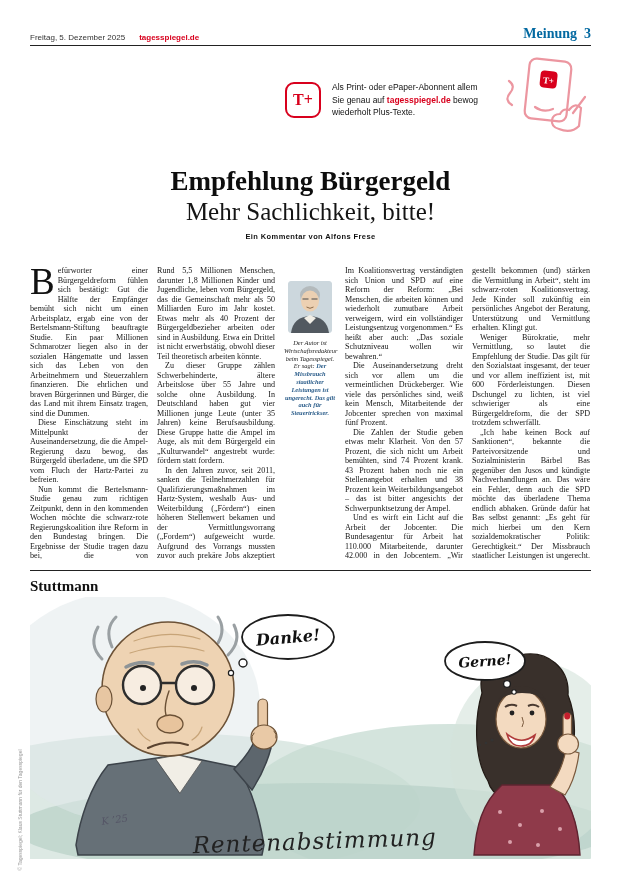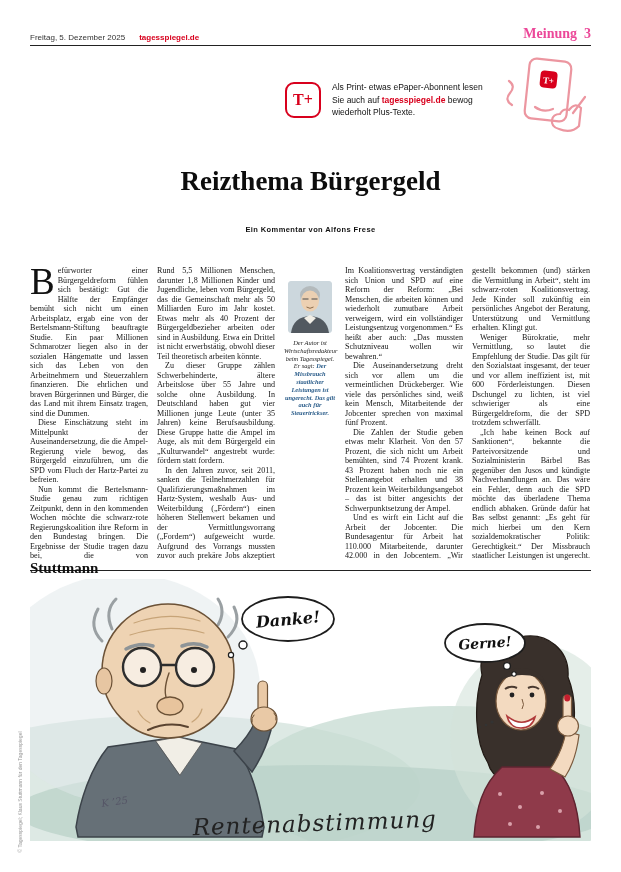--- a/index.html
+++ b/index.html
@@ -5,55 +5,55 @@
   * { box-sizing: border-box; }
   html,body { margin:0; padding:0; background:#fff; }
   .page {
     position:relative; width:621px; height:872px; background:#fff; overflow:hidden;
     font-family:"Liberation Serif", serif; color:#141414;
   }
   
   .topbar { position:absolute; top:26px; left:30px; right:30px; display:flex; justify-content:space-between; align-items:flex-end; }
   .dateline { font:8px "Liberation Sans", sans-serif; color:#333; }
   .dateline .site { color:#d8001d; font-weight:bold; margin-left:14px; }
-  .section-title { font:bold 14px "Liberation Serif", serif; color:#ec4899; }
+  .section-title { font:bold 14px "Liberation Serif", serif; color:#0369a1; }
   .section-title .pagenum { margin-left:7px; }
   .toprule { position:absolute; top:45px; left:30px; right:30px; border-top:1px solid #222; }
 
   
   .promo { position:absolute; top:58px; left:30px; right:30px; height:84px; display:flex; align-items:center; gap:11px; padding-left:255px; }
   .tplus { flex:0 0 auto; width:36px; height:36px; border:2.5px solid #d8001d; border-radius:9px;
     color:#d8001d; font:bold 16px "Liberation Serif", serif; display:flex; align-items:center; justify-content:center; background:#fff; }
   .promo-text { flex:0 0 auto; width:156px; font:8.5px/12.5px "Liberation Sans", sans-serif; color:#111; }
   .promo-text .link { color:#d8001d; font-weight:bold; }
   .promo-illu { flex:0 0 auto; }
 
   
   .headline { position:absolute; top:166px; left:0; right:0; text-align:center; }
   .headline h1 { margin:0; font:bold 27px/31px "Liberation Serif", serif; color:#0d0d0d; }
   .headline h2 { margin:0; font:normal 25px/29px "Liberation Serif", serif; color:#141414; }
-  .byline { margin-top:28px; font:bold 7.5px "Liberation Sans", sans-serif; letter-spacing:.4px; color:#111; }
+  .byline { margin-top:6px; font:bold 7.5px "Liberation Sans", sans-serif; letter-spacing:.4px; color:#111; }
 
   
   .article { position:absolute; top:266px; left:30px; width:561px; height:296px; overflow:hidden;
     display:grid; grid-template-columns:118px 118px 52px 118px 118px; column-gap:9px; }
   .bodycol { font-size:8.1px; line-height:9.5px; text-align:justify; hyphens:auto; -webkit-hyphens:auto; color:#161616; }
   .bodycol p { margin:0; }
   .bodycol p + p { text-indent:8px; }
   .dropcap { float:left; font-size:37px; line-height:29px; padding:1px 3px 0 0; color:#111; }
 
   .photocol { padding-top:15px; text-align:center; }
   .author-photo { display:block; margin:0 auto; border-radius:3px; }
   .author-caption { margin-top:6px; font:italic 6.4px/7.8px "Liberation Serif", serif; color:#1a1a1a; text-align:center; }
   .author-caption .quote { color:#2b5d8a; font-weight:bold; }
 
   .midrule { position:absolute; top:570px; left:30px; right:30px; border-top:1px solid #222; }
 
   
-  .cartoon { position:absolute; top:556px; left:30px; right:30px; }
+  .cartoon { position:absolute; top:574px; left:30px; right:30px; }
   .artist { margin:4px 0 2px; font:bold 15px "Liberation Serif", serif; color:#111; }
   .cartoon-svg { display:block; }
   .vcredit { position:absolute; left:-80px; top:233px; width:140px; text-align:center;
     transform:rotate(-90deg); font:5px "Liberation Sans", sans-serif; color:#999; pointer-events:none; white-space:nowrap; }
 </style>
 </head>
 <body>
 
 <div class="page">
 
@@ -63,48 +63,49 @@
     </div>
     <div class="section-title">
       <span>Meinung</span><span class="pagenum">3</span>
     </div>
   </div>
   <div class="toprule"></div>
 
   <div class="promo">
     <div class="tplus">T+</div>
     <div class="promo-text">
-      <div>Als Print- etwas ePaper-Abonnent lesen</div>
-      <div><span>Sie auch auf </span><span class="link">tagesspiegel.de</span><span> bewog</span></div>
+      <div>Als Print- oder ePaper-Abonnent allem</div>
+      <div><span>Sie genau auf </span><span class="link">tagesspiegel.de</span><span> bewog</span></div>
       <div>wiederholt Plus-Texte.</div>
     </div>
     <div class="promo-illu">
       <svg width="92" height="86" viewBox="0 0 92 86">
         <g stroke="#ec96a0" stroke-width="2.2" fill="none" stroke-linecap="round">
           <rect x="28" y="5" width="42" height="60" rx="7" transform="rotate(6 49 35)"></rect>
           <path d="M10,26 q7,5 1,12 q-6,7 2,12"></path>
           <path d="M36,52 q8,6 18,2"></path>
           <path d="M60,74 q-8,-2 -7,-9 q1,-6 8,-6 q3,-6 9,-4 q6,-8 12,-2 l-2,18 q-8,8 -20,3 Z"></path>
           <path d="M74,58 l12,-16"></path>
         </g>
         <rect x="40" y="16" width="17" height="17" rx="4" fill="#d8001d" transform="rotate(6 49 35)"></rect>
         <text x="48.5" y="28.5" text-anchor="middle" transform="rotate(6 49 35)" style="font:bold 9px 'Liberation Serif',serif; fill:#fff">T+</text>
       </svg>
     </div>
   </div>
 
   <div class="headline">
-    <h1>Reizthema Bürgergeld</h1>
+    <h1>Empfehlung Bürgergeld</h1>
+    <h2>Mehr Sachlichkeit, bitte!</h2>
     <div class="byline">Ein Kommentar von Alfons Frese</div>
   </div>
 
   <div class="article">
     <div class="bodycol">
       <p><span class="dropcap">B</span><span>efürworter einer Bürgergeldreform fühlen sich bestätigt: Gut die Hälfte der Empfänger bemüht sich nicht um einen Arbeitsplatz, ergab eine von der Bertelsmann-Stiftung beauftragte Studie. Ein paar Millionen Schmarotzer liegen also in der sozialen Hängematte und lassen sich das Leben von den Arbeitnehmern und Steuerzahlern finanzieren. Die ehrlichen und braven Bürgerinnen und Bürger, die das Land mit ihrem Einsatz tragen, sind die Dummen.</span></p>
-      <p>Diese Einschätzung steht im Mittelpunkt der Auseinandersetzung, die die Ampel-Regierung viele bewog, das Bürgergeld einzuführen, um die SPD vom Fluch der Hartz-Partei zu befreien.</p>
+      <p>Diese Einschätzung steht im Mittelpunkt der Auseinandersetzung, die die Ampel-Regierung dazu bewog, das Bürgergeld überladene, um die SPD vom Fluch der Hartz-Partei zu befreien.</p>
       <p>Nun kommt die Bertelsmann-Studie genau zum richtigen Zeitpunkt, denn in den kommenden Wochen möchte die schwarz-rote Regierungskoalition ihre Reform in den Bundestag bringen. Die Ergebnisse der Studie tragen dazu bei, die von (Wahlkampf-)Propaganda und Schwarz-Weiß-Denken geprägte Diskussion zu versachlichen.</p>
     </div>
     <div class="bodycol">
       <p>Rund 5,5 Millionen Menschen, darunter 1,8 Millionen Kinder und Jugendliche, leben vom Bürgergeld, das die Gemeinschaft mehr als 50 Milliarden Euro im Jahr kostet. Etwas mehr als 40 Prozent der Bürgergeldbezieher arbeiten oder sind in Ausbildung. Etwa ein Drittel ist nicht erwerbstätig, obwohl dieser Teil theoretisch arbeiten könnte.</p>
       <p>Zu dieser Gruppe zählen Schwerbehinderte, ältere Arbeitslose über 55 Jahre und solche ohne Ausbildung. In Deutschland haben gut vier Millionen junge Leute (unter 35 Jahren) keine Berufsausbildung. Diese Gruppe hatte die Ampel im Auge, als mit dem Bürgergeld ein „Kulturwandel“ angestrebt wurde: fördern statt fordern.</p>
       <p>In den Jahren zuvor, seit 2011, sanken die Teilnehmerzahlen für Qualifizierungsmaßnahmen im Hartz-System, weshalb Aus- und Weiterbildung („Fördern“) einen höheren Stellenwert bekamen und der Vermittlungsvorrang („Fordern“) aufgeweicht wurde. Aufgrund des Vorrangs mussten zuvor auch prekäre Jobs akzeptiert werden, was zum Wachstum des Niedriglohnsektors beitrug.</p>
     </div>
     <div class="photocol">
       <svg class="author-photo" width="44" height="52" viewBox="0 0 44 52">
         <rect width="44" height="52" rx="2" fill="#ccd7dd"></rect>
@@ -113,21 +114,21 @@
         <path d="M14.5,18 h6 M23.5,18 h6" stroke="#4a4a4a" stroke-width="1.1"></path>
         <path d="M18.5,26 q3.5,2.6 7,0" stroke="#8a6a4a" stroke-width="1" fill="none"></path>
         <path d="M3,52 q2,-16 19,-17 q17,1 19,17 Z" fill="#525960"></path>
         <path d="M16,37 l6,-3 l6,3 l-6,6 Z" fill="#f1eee6"></path>
       </svg>
       <div class="author-caption">
         <span>Der Autor ist Wirtschaftsredakteur beim Tagesspiegel. Er sagt: </span><span class="quote">Der Missbrauch staatlicher Leistungen ist ungerecht. Das gilt auch für Steuertrickser.</span>
       </div>
     </div>
     <div class="bodycol">
-      <p>Im Koalitionsvertrag verständigten sich Union und SPD auf eine Reform der Reform: „Bei Menschen, die arbeiten können und wiederholt zumutbare Arbeit verweigern, wird ein vollständiger Leistungsentzug vorgenommen.“ Es heißt aber auch: „Das mussten Schutzniveau wollen wir bewahren.“</p>
+      <p>Im Koalitionsvertrag verständigten sich Union und SPD auf eine Reform der Reform: „Bei Menschen, die arbeiten können und wiederholt zumutbare Arbeit verweigern, wird ein vollständiger Leistungsentzug vorgenommen.“ Es heißt aber auch: „Das soziale Schutzniveau wollen wir bewahren.“</p>
       <p>Die Auseinandersetzung dreht sich vor allem um die vermeintlichen Drückeberger. Wie viele das persönliches sind, weiß kein Mensch, Mitarbeitende der Jobcenter sprechen von maximal fünf Prozent.</p>
       <p>Die Zahlen der Studie geben etwas mehr Klarheit. Von den 57 Prozent, die sich nicht um Arbeit bemühten, sind 74 Prozent krank. 43 Prozent haben noch nie ein Stellenangebot erhalten und 38 Prozent kein Weiterbildungsangebot – das ist bitter angesichts der Schwerpunktsetzung der Ampel.</p>
       <p>Und es wirft ein Licht auf die Arbeit der Jobcenter. Die Bundesagentur für Arbeit hat 110.000 Mitarbeitende, darunter 42.000 in den Jobcentern. „Wir wollen sicherstellen, dass die Jobcenter für die Eingliederung ausreichend Mittel zur Verfügung</p>
     </div>
     <div class="bodycol">
       <p>gestellt bekommen (und) stärken die Vermittlung in Arbeit“, steht im schwarz-roten Koalitionsvertrag. Jede Kinder soll zukünftig ein persönliches Angebot der Beratung, Unterstützung und Vermittlung erhalten. Klingt gut.</p>
       <p>Weniger Bürokratie, mehr Vermittlung, so lautet die Empfehlung der Studie. Das gilt für den Sozialstaat insgesamt, der teuer und vor allem ineffizient ist, mit 600 Förderleistungen. Diesen Dschungel zu lichten, ist viel schwieriger als eine Bürgergeldreform, die der SPD trotzdem schwerfällt.</p>
       <p>„Ich habe keinen Bock auf Sanktionen“, bekannte die Parteivorsitzende und Sozialministerin Bärbel Bas gegenüber den Jusos und kündigte Nachverhandlungen an. Das wäre ein Fehler, denn auch die SPD möchte das überladene Thema endlich abhaken. Gründe dafür hat Bas selbst genannt: „Es geht für mich hierbei um den Kern sozialdemokratischer Politik: Gerechtigkeit.“ Der Missbrauch staatlicher Leistungen ist ungerecht. Das gilt auch für Steuertrickser, bei denen im Übrigen viel mehr zu holen ist als bei Bürgergeldbeziehern.</p>
     </div>
   </div>

